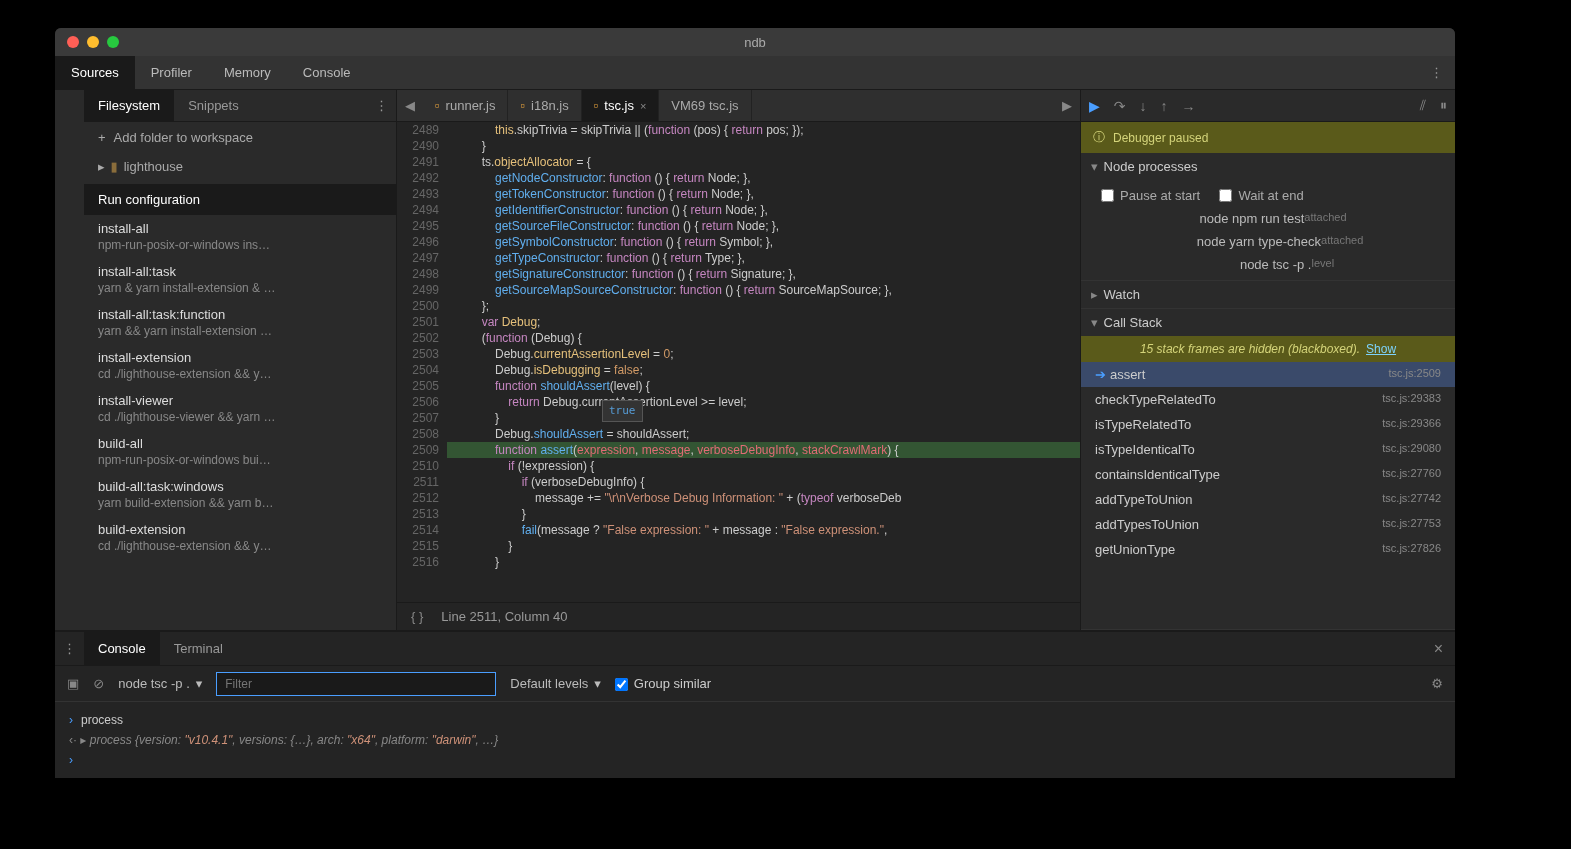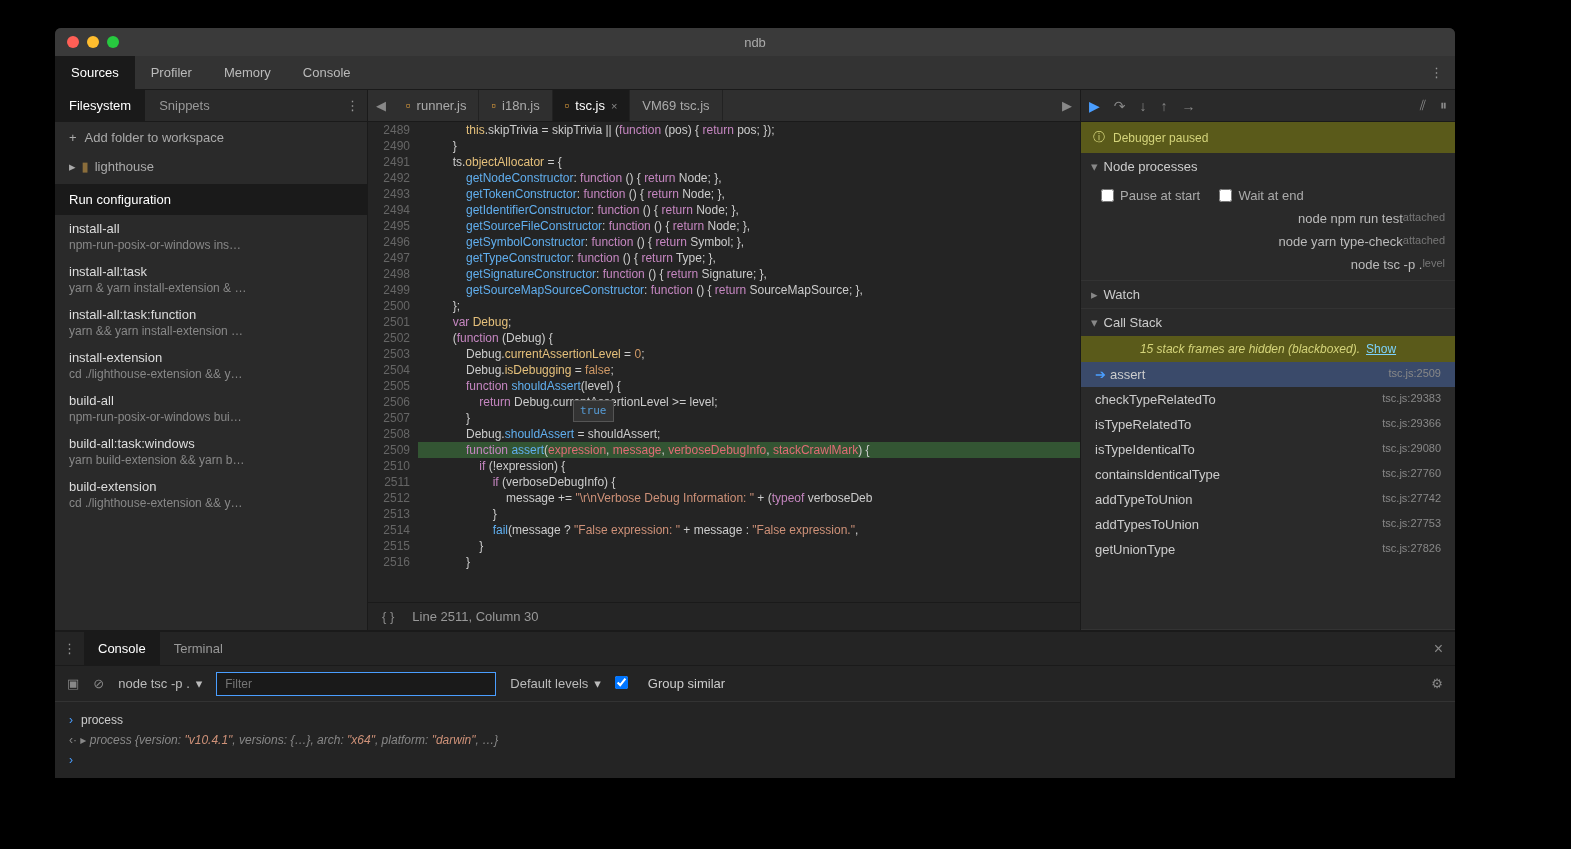--- a/index.html
+++ b/index.html
@@ -7,21 +7,21 @@
 .win { background:#2a2a2a; margin:28px 55px 0 55px; width:1400px; border-radius:6px 6px 0 0; box-shadow:0 8px 40px rgba(0,0,0,.5); }
 .titlebar { height:28px; background:#3a3a3a; display:flex; align-items:center; border-radius:6px 6px 0 0; position:relative; }
 .dots { display:flex; gap:8px; margin-left:12px; }
 .dot { width:12px; height:12px; border-radius:50%; }
 .dot.r{background:#ff5f56;} .dot.y{background:#ffbd2e;} .dot.g{background:#27c93f;}
 .wtitle { position:absolute; left:50%; transform:translateX(-50%); color:#aaa; font-size:13px; }
 .menubar { height:34px; background:#333; display:flex; align-items:center; border-bottom:1px solid #1a1a1a; }
 .mtab { padding:0 16px; height:100%; display:flex; align-items:center; cursor:pointer; color:#bbb; }
 .mtab.active { background:#1a1a1a; color:#fff; }
 .dots3 { margin-left:auto; margin-right:12px; color:#999; }
-.main { display:flex; height:540px; }
+.main { display:flex; height:540px;margin-left:29px; }
 .sidebar { width:313px; background:#2a2a2a; border-right:1px solid #1a1a1a; display:flex; flex-direction:column; overflow:hidden; }
 .stabrow { display:flex; height:32px; align-items:center; border-bottom:1px solid #1a1a1a; }
 .stab { padding:0 14px; height:100%; display:flex; align-items:center; cursor:pointer; color:#999; }
 .stab.active { background:#1a1a1a; color:#fff; }
 .addws { padding:8px 14px; color:#aaa; cursor:pointer; display:flex; align-items:center; gap:8px; }
 .tree { padding:6px 14px; color:#aaa; display:flex; align-items:center; gap:6px; }
 .runconf { background:#1a1a1a; color:#fff; padding:8px 14px; font-weight:500; margin-top:4px; }
 .runlist { flex:1; overflow:hidden; }
 .runitem { padding:6px 14px; cursor:pointer; }
 .runitem .t { color:#ddd; }
@@ -42,21 +42,21 @@
 .status { height:28px; border-top:1px solid #1a1a1a; display:flex; align-items:center; padding:0 14px; color:#999; gap:18px; }
 .right { width:375px; background:#2a2a2a; border-left:1px solid #1a1a1a; display:flex; flex-direction:column; overflow:hidden; }
 .dbgtools { height:32px; display:flex; align-items:center; padding:0 8px; gap:14px; border-bottom:1px solid #1a1a1a; }
 .dbgtools .ic { color:#888; cursor:pointer; font-size:14px; }
 .dbgtools .ic.resume { color:#4a9eff; }
 .banner { background:#5a5a1a; color:#d4d47a; padding:7px 12px; font-size:12px; display:flex; align-items:center; gap:8px;}
 .section { border-bottom:1px solid #333; }
 .shead { padding:6px 10px; color:#ccc; cursor:pointer; display:flex; align-items:center; gap:6px; }
 .sbody { padding:4px 0; }
 .chk { padding:4px 20px; color:#aaa; display:flex; align-items:center; gap:6px; }
-.proc { padding:4px 10px 4px 20px; display:flex; justify-content:flex-end; color:#bbb; }
+.proc { padding:4px 10px 4px 20px; display:flex; justify-content:center; color:#bbb; }
 .proc .st { color:#777; font-size:11px; }
 .proc.i1{padding-left:34px;} .proc.i2{padding-left:48px;}
 .bb { background:#5a5a1a; color:#d4d47a; padding:6px 14px; font-style:italic; font-size:12px; display:flex; justify-content:center; gap:6px;}
 .bb a { color:#7dd3fc; text-decoration:underline; cursor:pointer; font-style:normal;}
 .frame { padding:5px 14px; display:flex; justify-content:space-between; cursor:pointer; }
 .frame.cur { background:#3a4a6a; }
 .frame .loc { color:#888; font-size:11px; }
 .arrow { color:#4a9eff; margin-right:4px; }
 .console { background:#242424; border-top:2px solid #1a1a1a; }
 .ctabrow { height:34px; display:flex; align-items:center; border-bottom:1px solid #1a1a1a; }
@@ -126,20 +126,24 @@
             <div class="t">install-all:task</div>
             <div class="s">yarn &amp; yarn install-extension &amp; …</div>
           </div>
           <div class="runitem">
             <div class="t">install-all:task:function</div>
             <div class="s">yarn &amp;&amp; yarn install-extension …</div>
           </div>
           <div class="runitem">
             <div class="t">install-extension</div>
             <div class="s">cd ./lighthouse-extension &amp;&amp; y…</div>
+          </div>
+          <div class="runitem">
+            <div class="t">install-viewer</div>
+            <div class="s">cd ./lighthouse-viewer &amp;&amp; yarn …</div>
           </div>
           <div class="runitem">
             <div class="t">build-all</div>
             <div class="s">npm-run-posix-or-windows bui…</div>
           </div>
           <div class="runitem">
             <div class="t">build-all:task:windows</div>
             <div class="s">yarn build-extension &amp;&amp; yarn b…</div>
           </div>
           <div class="runitem">
@@ -189,21 +193,21 @@
             <div>2513</div>
             <div>2514</div>
             <div>2515</div>
             <div>2516</div>
           </div>
         <div class="src" id="src"><div class="ln">            <span class="ctx">this</span>.skipTrivia = skipTrivia || (<span class="kw">function</span> (pos) { <span class="ret">return</span> pos; });</div><div class="ln">        }</div><div class="ln">        ts.<span class="ctx">objectAllocator</span> = {</div><div class="ln">            <span class="fn">getNodeConstructor</span>: <span class="kw">function</span> () { <span class="ret">return</span> Node; },</div><div class="ln">            <span class="fn">getTokenConstructor</span>: <span class="kw">function</span> () { <span class="ret">return</span> Node; },</div><div class="ln">            <span class="fn">getIdentifierConstructor</span>: <span class="kw">function</span> () { <span class="ret">return</span> Node; },</div><div class="ln">            <span class="fn">getSourceFileConstructor</span>: <span class="kw">function</span> () { <span class="ret">return</span> Node; },</div><div class="ln">            <span class="fn">getSymbolConstructor</span>: <span class="kw">function</span> () { <span class="ret">return</span> Symbol; },</div><div class="ln">            <span class="fn">getTypeConstructor</span>: <span class="kw">function</span> () { <span class="ret">return</span> Type; },</div><div class="ln">            <span class="fn">getSignatureConstructor</span>: <span class="kw">function</span> () { <span class="ret">return</span> Signature; },</div><div class="ln">            <span class="fn">getSourceMapSourceConstructor</span>: <span class="kw">function</span> () { <span class="ret">return</span> SourceMapSource; },</div><div class="ln">        };</div><div class="ln">        <span class="kw">var</span> <span class="ctx">Debug</span>;</div><div class="ln">        (<span class="kw">function</span> (Debug) {</div><div class="ln">            Debug.<span class="ctx">currentAssertionLevel</span> = <span class="num">0</span>;</div><div class="ln">            Debug.<span class="ctx">isDebugging</span> = <span class="num">false</span>;</div><div class="ln">            <span class="kw">function</span> <span class="fn">shouldAssert</span>(level) {</div><div class="ln">                <span class="ret">return</span> Debug.currentAssertionLevel &gt;= level;</div><div class="ln">            }</div><div class="ln">            Debug.<span class="fn">shouldAssert</span> = shouldAssert;</div><div class="ln hl-line">            <span class="kw">function</span> <span class="fn">assert</span>(<span class="var">expression</span>, <span class="var">message</span>, <span class="var">verboseDebugInfo</span>, <span class="var">stackCrawlMark</span>) {</div><div class="ln">                <span class="kw">if</span> (!expression) {</div><div class="ln">                    <span class="kw">if</span> (verboseDebugInfo) {</div><div class="ln">                        message += <span class="str">"\r\nVerbose Debug Information: "</span> + (<span class="kw">typeof</span> verboseDeb</div><div class="ln">                    }</div><div class="ln">                    <span class="fn">fail</span>(message ? <span class="str">"False expression: "</span> + message : <span class="str">"False expression."</span>, </div><div class="ln">                }</div><div class="ln">            }</div></div>
         <div class="hover" style="top:278px;left:205px;">true</div>
       </div>
       <div class="status">
         <span style="color:#888;">{ }</span>
-        <span>Line 2511, Column 30</span>
+        <span>Line 2511, Column 40</span>
       </div>
     </div>
 
     <div class="right">
       <div class="dbgtools">
         <span class="ic resume">▶</span>
         <span class="ic">↷</span>
         <span class="ic">↓</span>
         <span class="ic">↑</span>
         <span class="ic">→</span>
@@ -303,21 +307,21 @@
       <span class="ic">⊘</span>
       <span class="cdrop">
           <span>node tsc -p .</span> 
           <span>▾</span>
         </span>
       <input class="cfilter" placeholder="Filter" style="">
       <span class="cdrop">
           <span>Default levels</span> 
           <span>▾</span>
         </span>
-      <label style="display:flex;align-items:flex-start;gap:20px;">
+      <label style="display:flex;align-items:flex-end;gap:6px;">
           <input type="checkbox" checked="" style="">
           <span>Group similar</span>
         </label>
       <span class="gear">⚙</span>
     </div>
     <div class="clines">
       <div><span class="cprompt">›</span><span>process</span></div>
       <div><span style="color:#888;">‹·</span> <span style="color:#888;">▸</span> <span class="ital">process</span> <span class="ital">{version: <span class="str">"v10.4.1"</span>, versions: <span style="font-style:italic;">{…}</span>, arch: <span class="str">"x64"</span>, platform: <span class="str">"darwin"</span>, …}</span></div>
       <div><span class="cprompt">›</span></div>
     </div>

